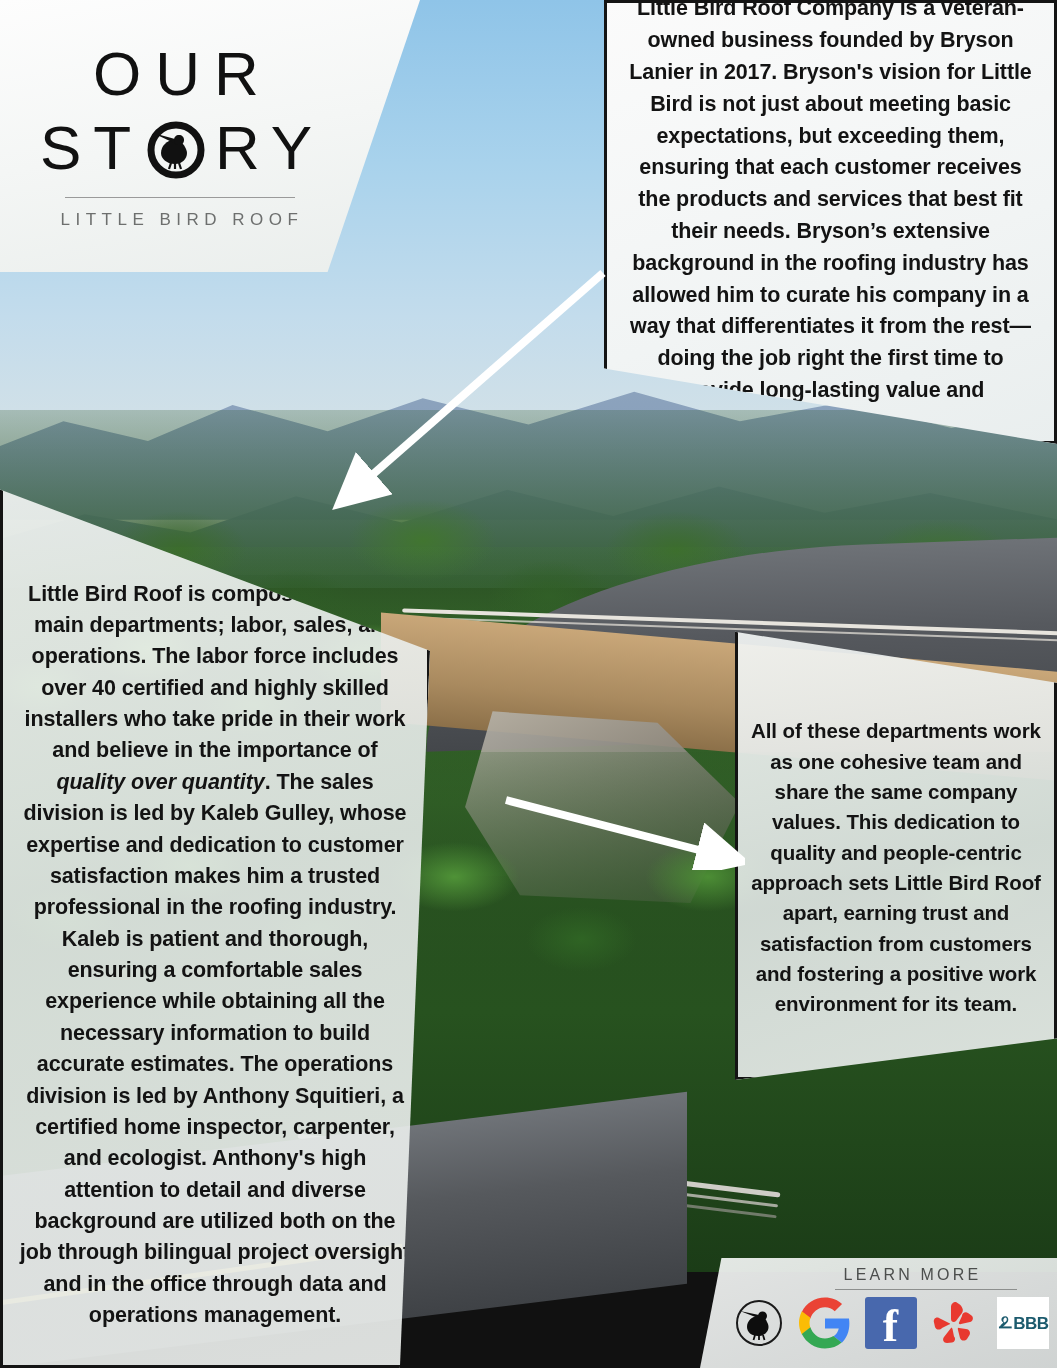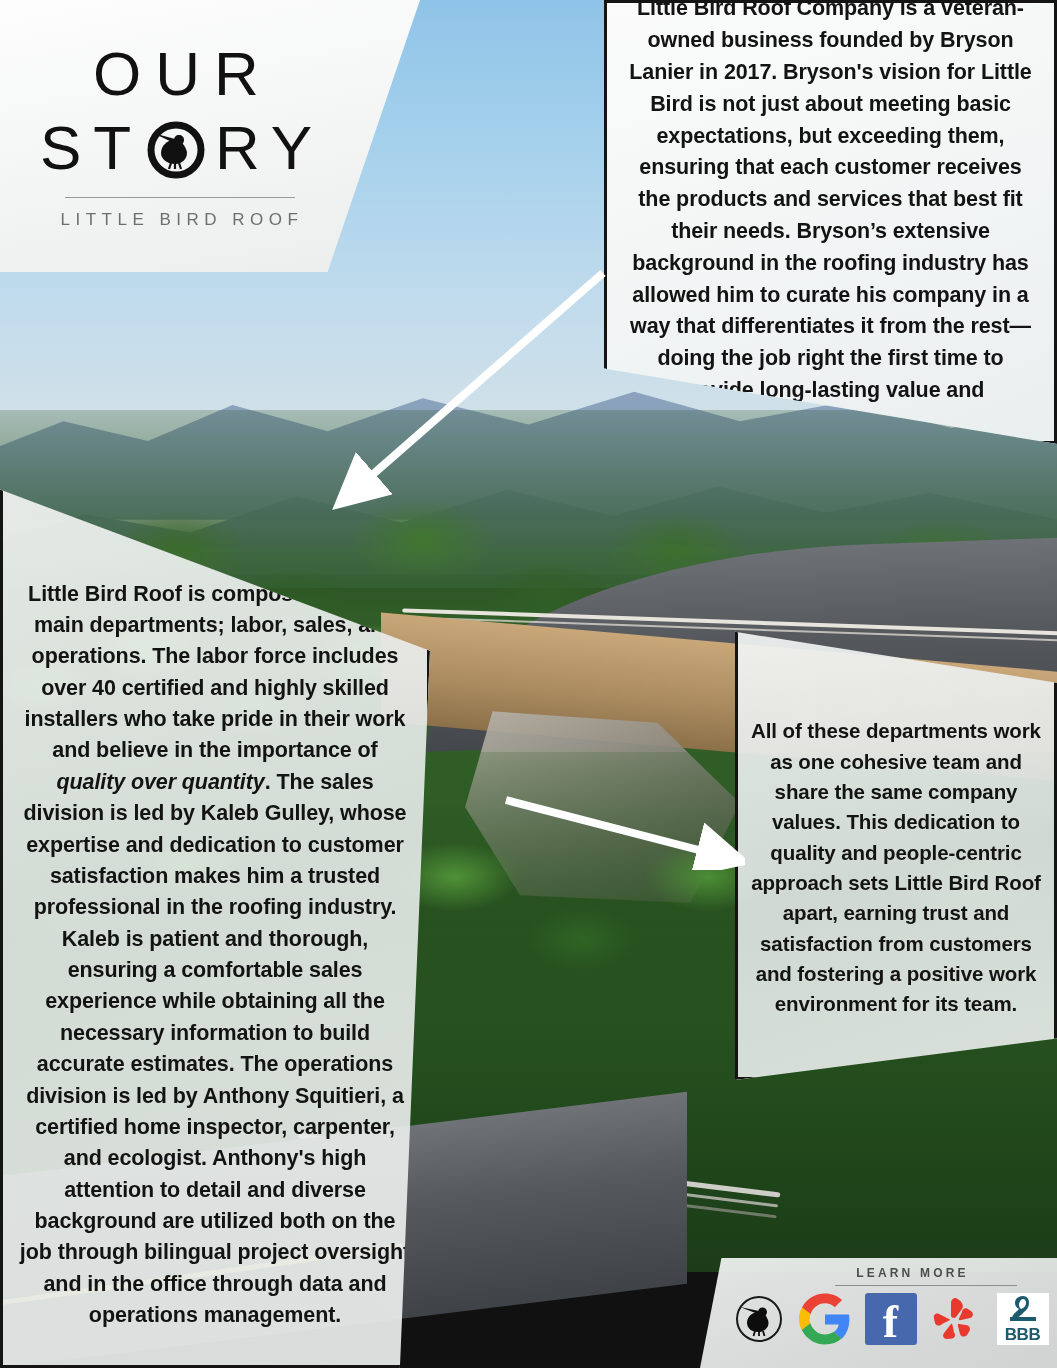--- a/index.html
+++ b/index.html
@@ -223,35 +223,35 @@
   #depts-card .body { font-size:21.5px; line-height:1.46; }
   #team-card .body  { font-size:20.5px; line-height:1.48; }
   .body i { }
 
   
   .arrow { position:absolute; pointer-events:none; }
 
   
   .learn-wrap { width:100%; text-align:center; }
   .learn-text {
-    font-size:12px; letter-spacing:3.2px; color:#4c4e4d; font-weight:700;
+    font-size:16px; letter-spacing:3.2px; color:#4c4e4d; font-weight:400;
     margin-left:58px;
   }
   .learn-rule {
     width:182px; height:1px; background:#8d8f8e;
     margin:5px 0 7px 115px;
   }
   .social-row {
     display:flex; align-items:center; gap:14px; justify-content:flex-start;
     padding-left:14px;
   }
   .social { width:52px; height:52px; flex:0 0 auto; position:relative; }
   .social.fb { background:#4868ad; border-radius:3px; display:flex; align-items:center; justify-content:center; }
   .social.fb span { color:#fff; font-size:46px; font-weight:700; line-height:1; font-family:"Liberation Serif", serif; margin-top:6px; }
-  .social.bbb { background:#fff; display:flex; flex-direction:column; align-items:center; justify-content:center; }
+  .social.bbb { background:#fff; display:flex; flex-direction:row; align-items:center; justify-content:center; }
   .social.bbb .bbbtxt { color:#1c5b6e; font-weight:700; font-size:17px; letter-spacing:-.5px; line-height:1; margin-top:1px; }
 </style>
 </head>
 <body>
 
 <div id="poster">
 
   <div class="bg">
     <div class="bg-sky"></div>
     <div class="bg-mtn-far"></div>

